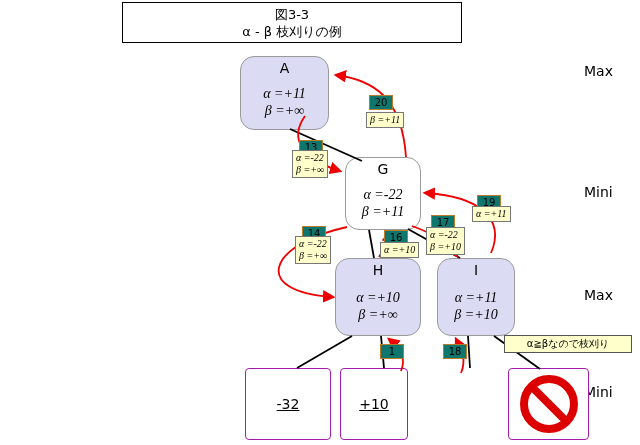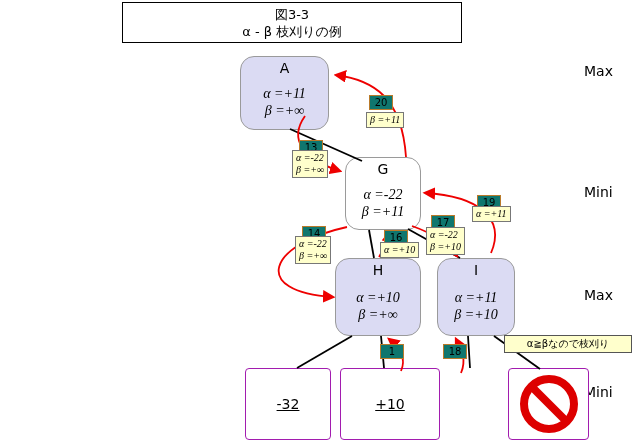--- a/index.html
+++ b/index.html
@@ -107,21 +107,21 @@
 
   <div class="node lav" style="left:437px;top:258px;width:78px;height:78px">
     <div class="nlabel">I</div>
     <div class="nvals" style="margin-top:11px">
       <div>α =+11</div>
       <div>β =+10</div>
     </div>
   </div>
 
   <div class="leaf" style="left:245px;width:86px">-32</div>
-  <div class="leaf" style="left:340px;width:100px">+10</div>
+  <div class="leaf" style="left:340px;width:68px">+10</div>
   <div class="leaf" style="left:508px;width:81px">
     <svg width="64" height="64" viewBox="0 0 64 64">
       <circle cx="32" cy="32" r="25" fill="none" stroke="#dd0000" stroke-width="8"></circle>
       <line x1="15" y1="15" x2="49" y2="49" stroke="#dd0000" stroke-width="8"></line>
     </svg>
   </div>
 
   <div class="stepnum" style="left:369px;top:95px">20</div>
   <div class="stepnum" style="left:299px;top:140px">13</div>
   <div class="stepnum" style="left:302px;top:226px">14</div>

